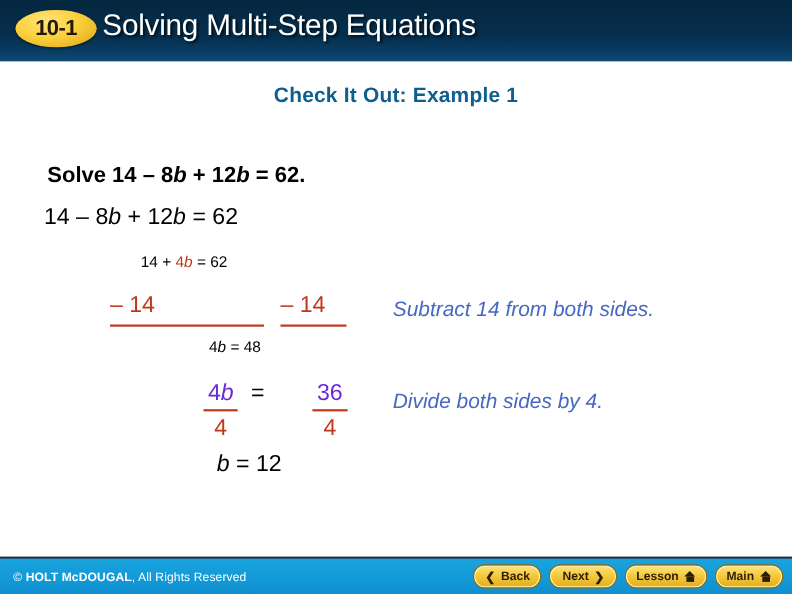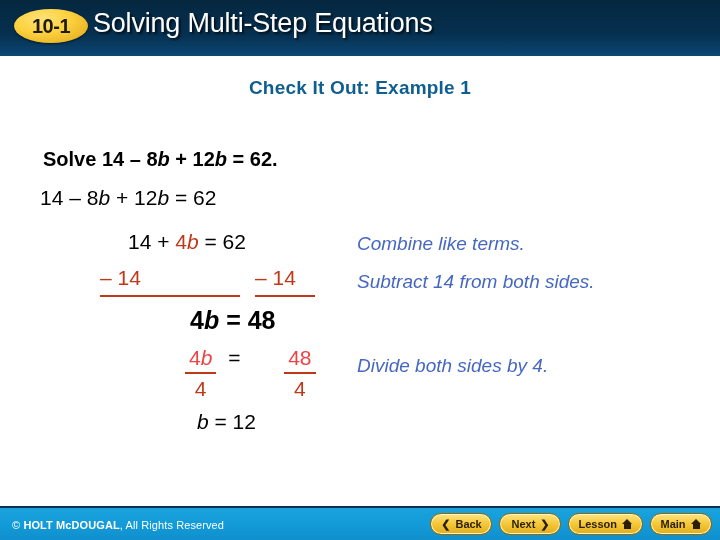--- a/index.html
+++ b/index.html
@@ -90,26 +90,25 @@
     left: 43px; top: 93px;
     font-size: 20px;
     font-weight: bold;
   }
   .step1 {
     left: 40px; top: 131px;
     font-size: 21px;
   }
   .step2 {
     left: 128px; top: 175px;
-    font-size: 21px;
+    font-size: 14px;
   }
   .step4 {
     left: 190px; top: 252px;
-    font-size: 25px;
-    font-weight: bold;
+    font-size: 14px;
   }
   .step6 {
     left: 197px; top: 355px;
     font-size: 21px;
   }
   .it { font-style: italic; }
   .red { color: #c0381a; }
 
   
   .sub-row {
@@ -143,21 +142,21 @@
   }
   .frac {
     display: inline-block;
     text-align: center;
     vertical-align: top;
   }
   .frac .num {
     display: block;
     border-bottom: 2px solid #c0381a;
     padding: 0 4px 2px 4px;
-    color: #ef4444;
+    color: #6d28d9;
   }
   .frac .den {
     display: block;
     color: #c0381a;
     padding-top: 3px;
   }
   .frac-eq {
     display: inline-block;
     vertical-align: top;
     padding: 0 6px;
@@ -279,30 +278,29 @@
     </div>
 
     <div class="frac-row">
       <span class="frac">
         <span class="num"><span>4</span><span class="it">b</span></span>
         <span class="den">4</span>
       </span>
       <span class="frac-eq">=</span>
       <span class="frac-gap"></span>
       <span class="frac">
-        <span class="num">48</span>
+        <span class="num">36</span>
         <span class="den">4</span>
       </span>
     </div>
 
     <div class="ln step6">
       <span class="it">b</span><span>  =   12</span>
     </div>
 
-    <div class="note note1">Combine like terms.</div>
     <div class="note note2">Subtract 14 from both sides.</div>
     <div class="note note3">Divide both sides by 4.</div>
 
   </div>
 </div>
 
 <div class="footer">
   <div class="copyright"><span>© </span><b>HOLT McDOUGAL</b><span>, All Rights Reserved</span></div>
 
   <div class="navbar">

